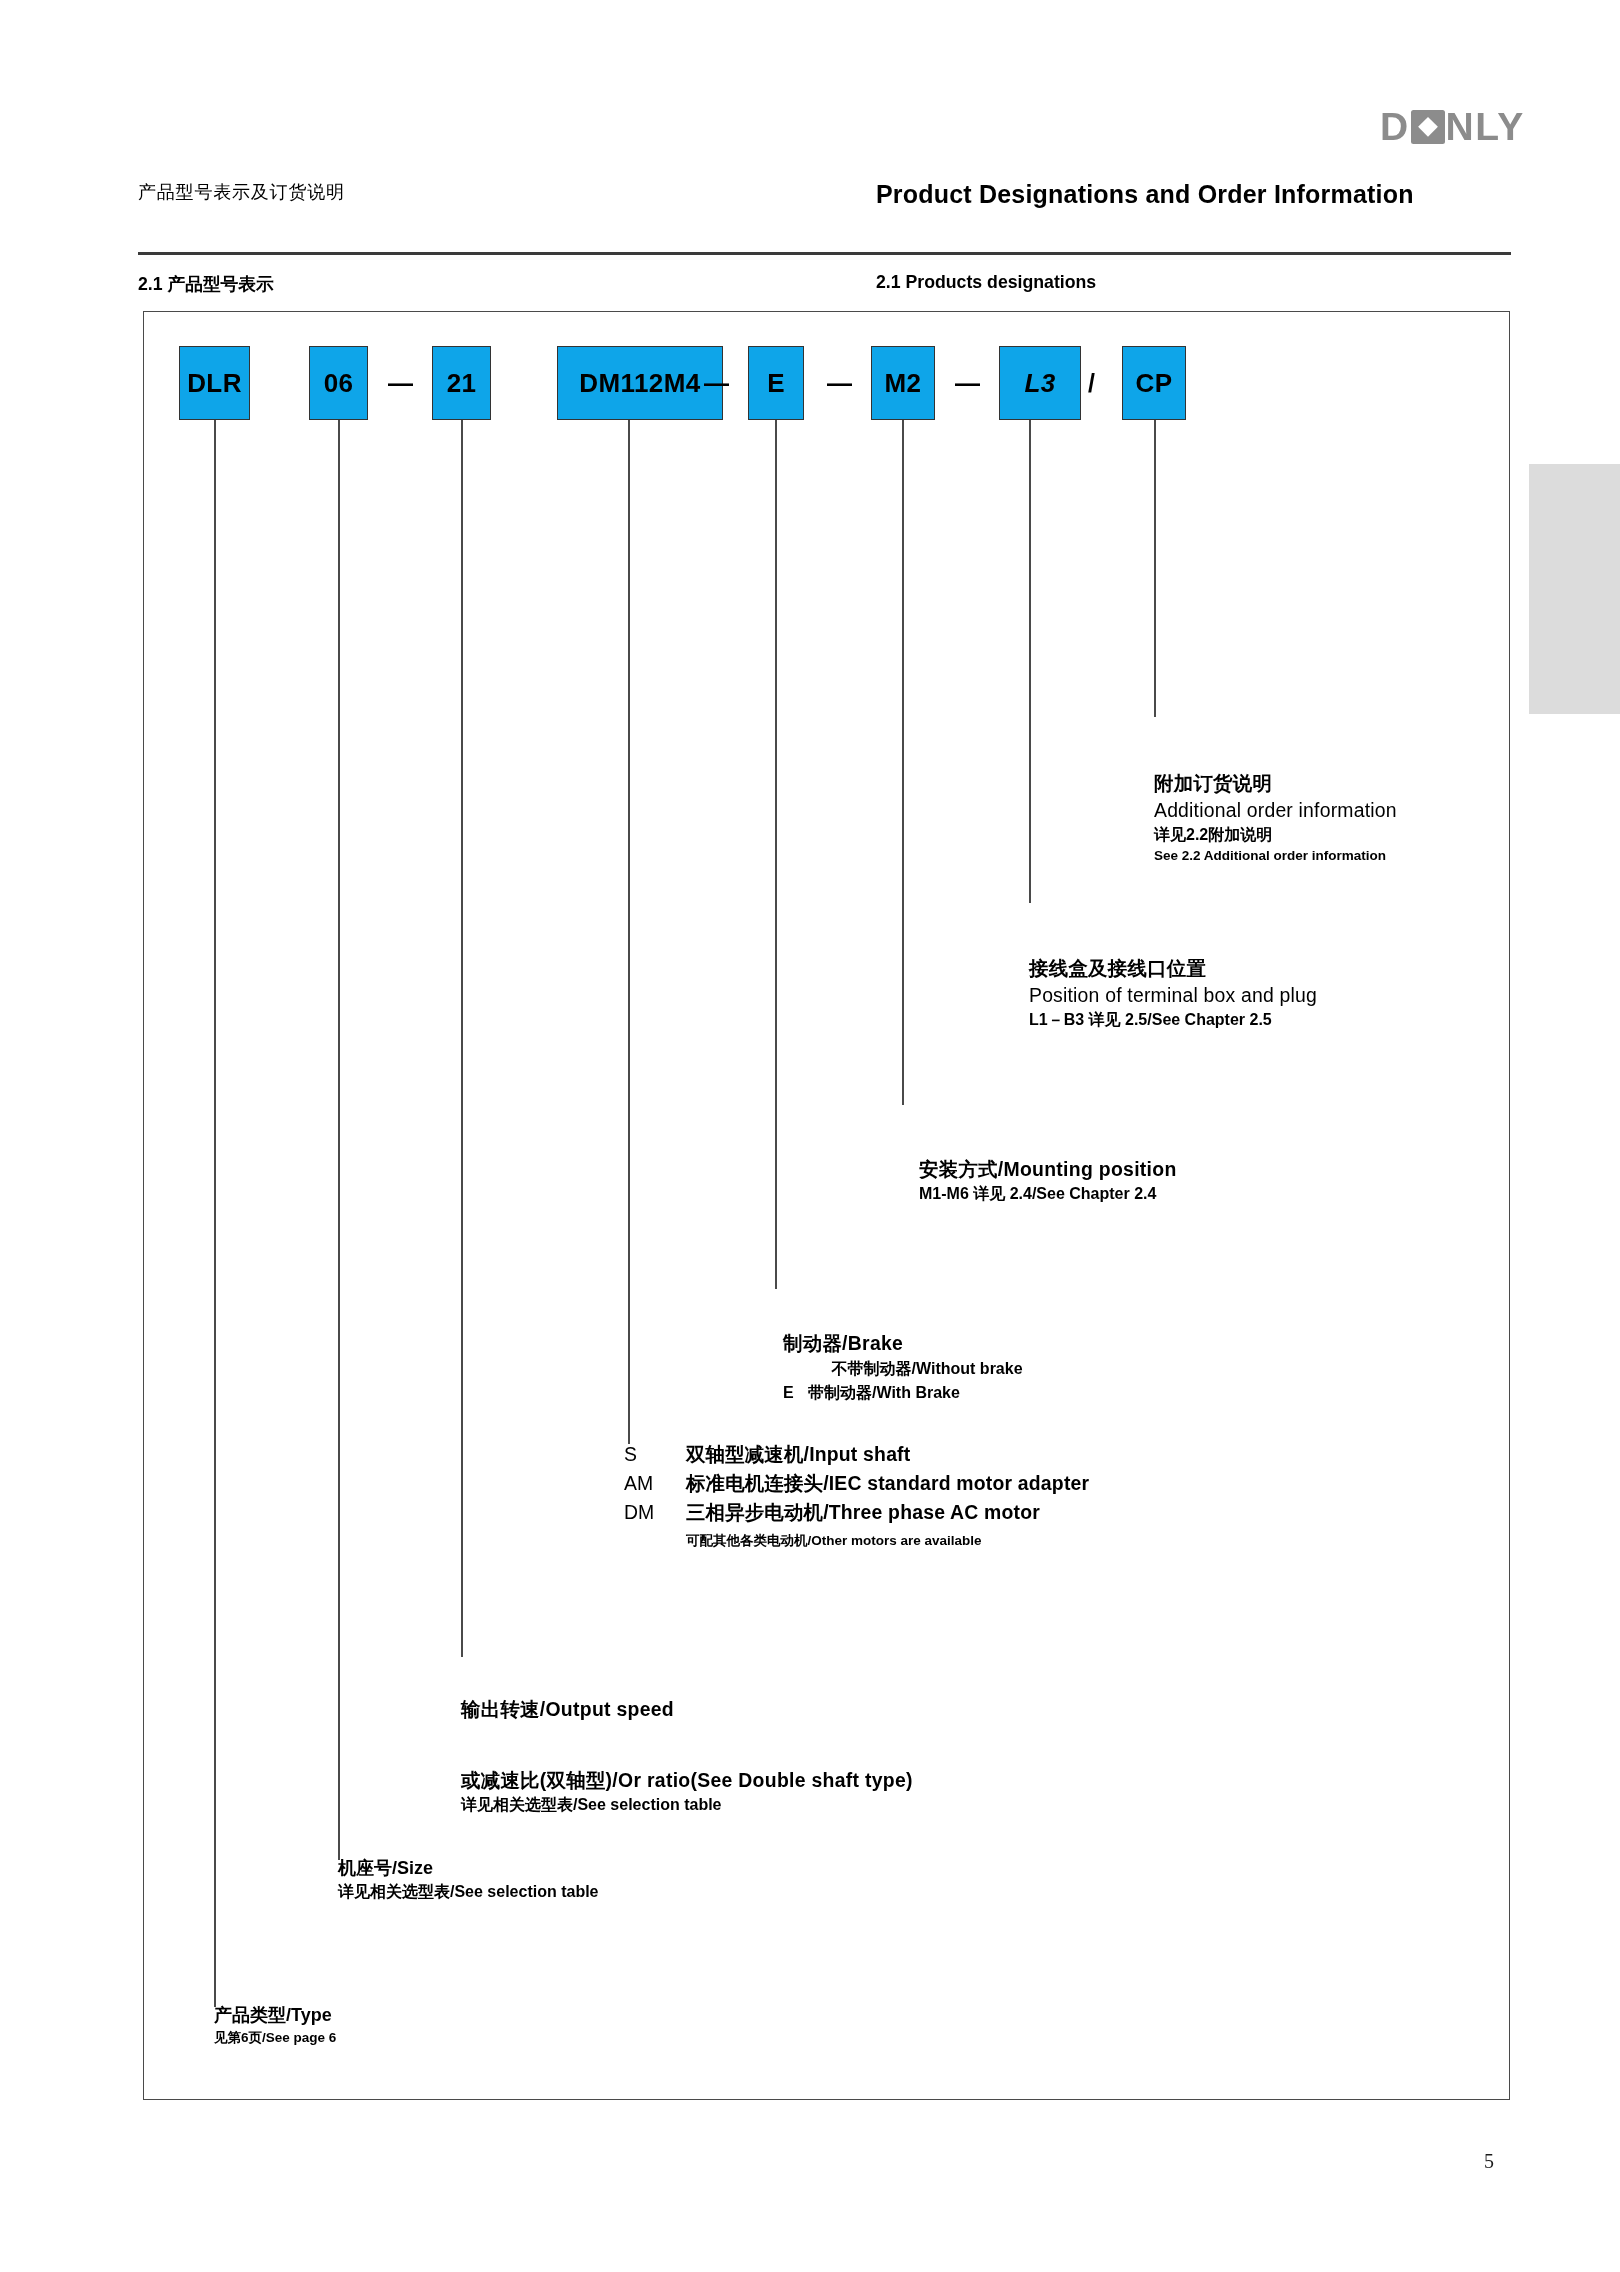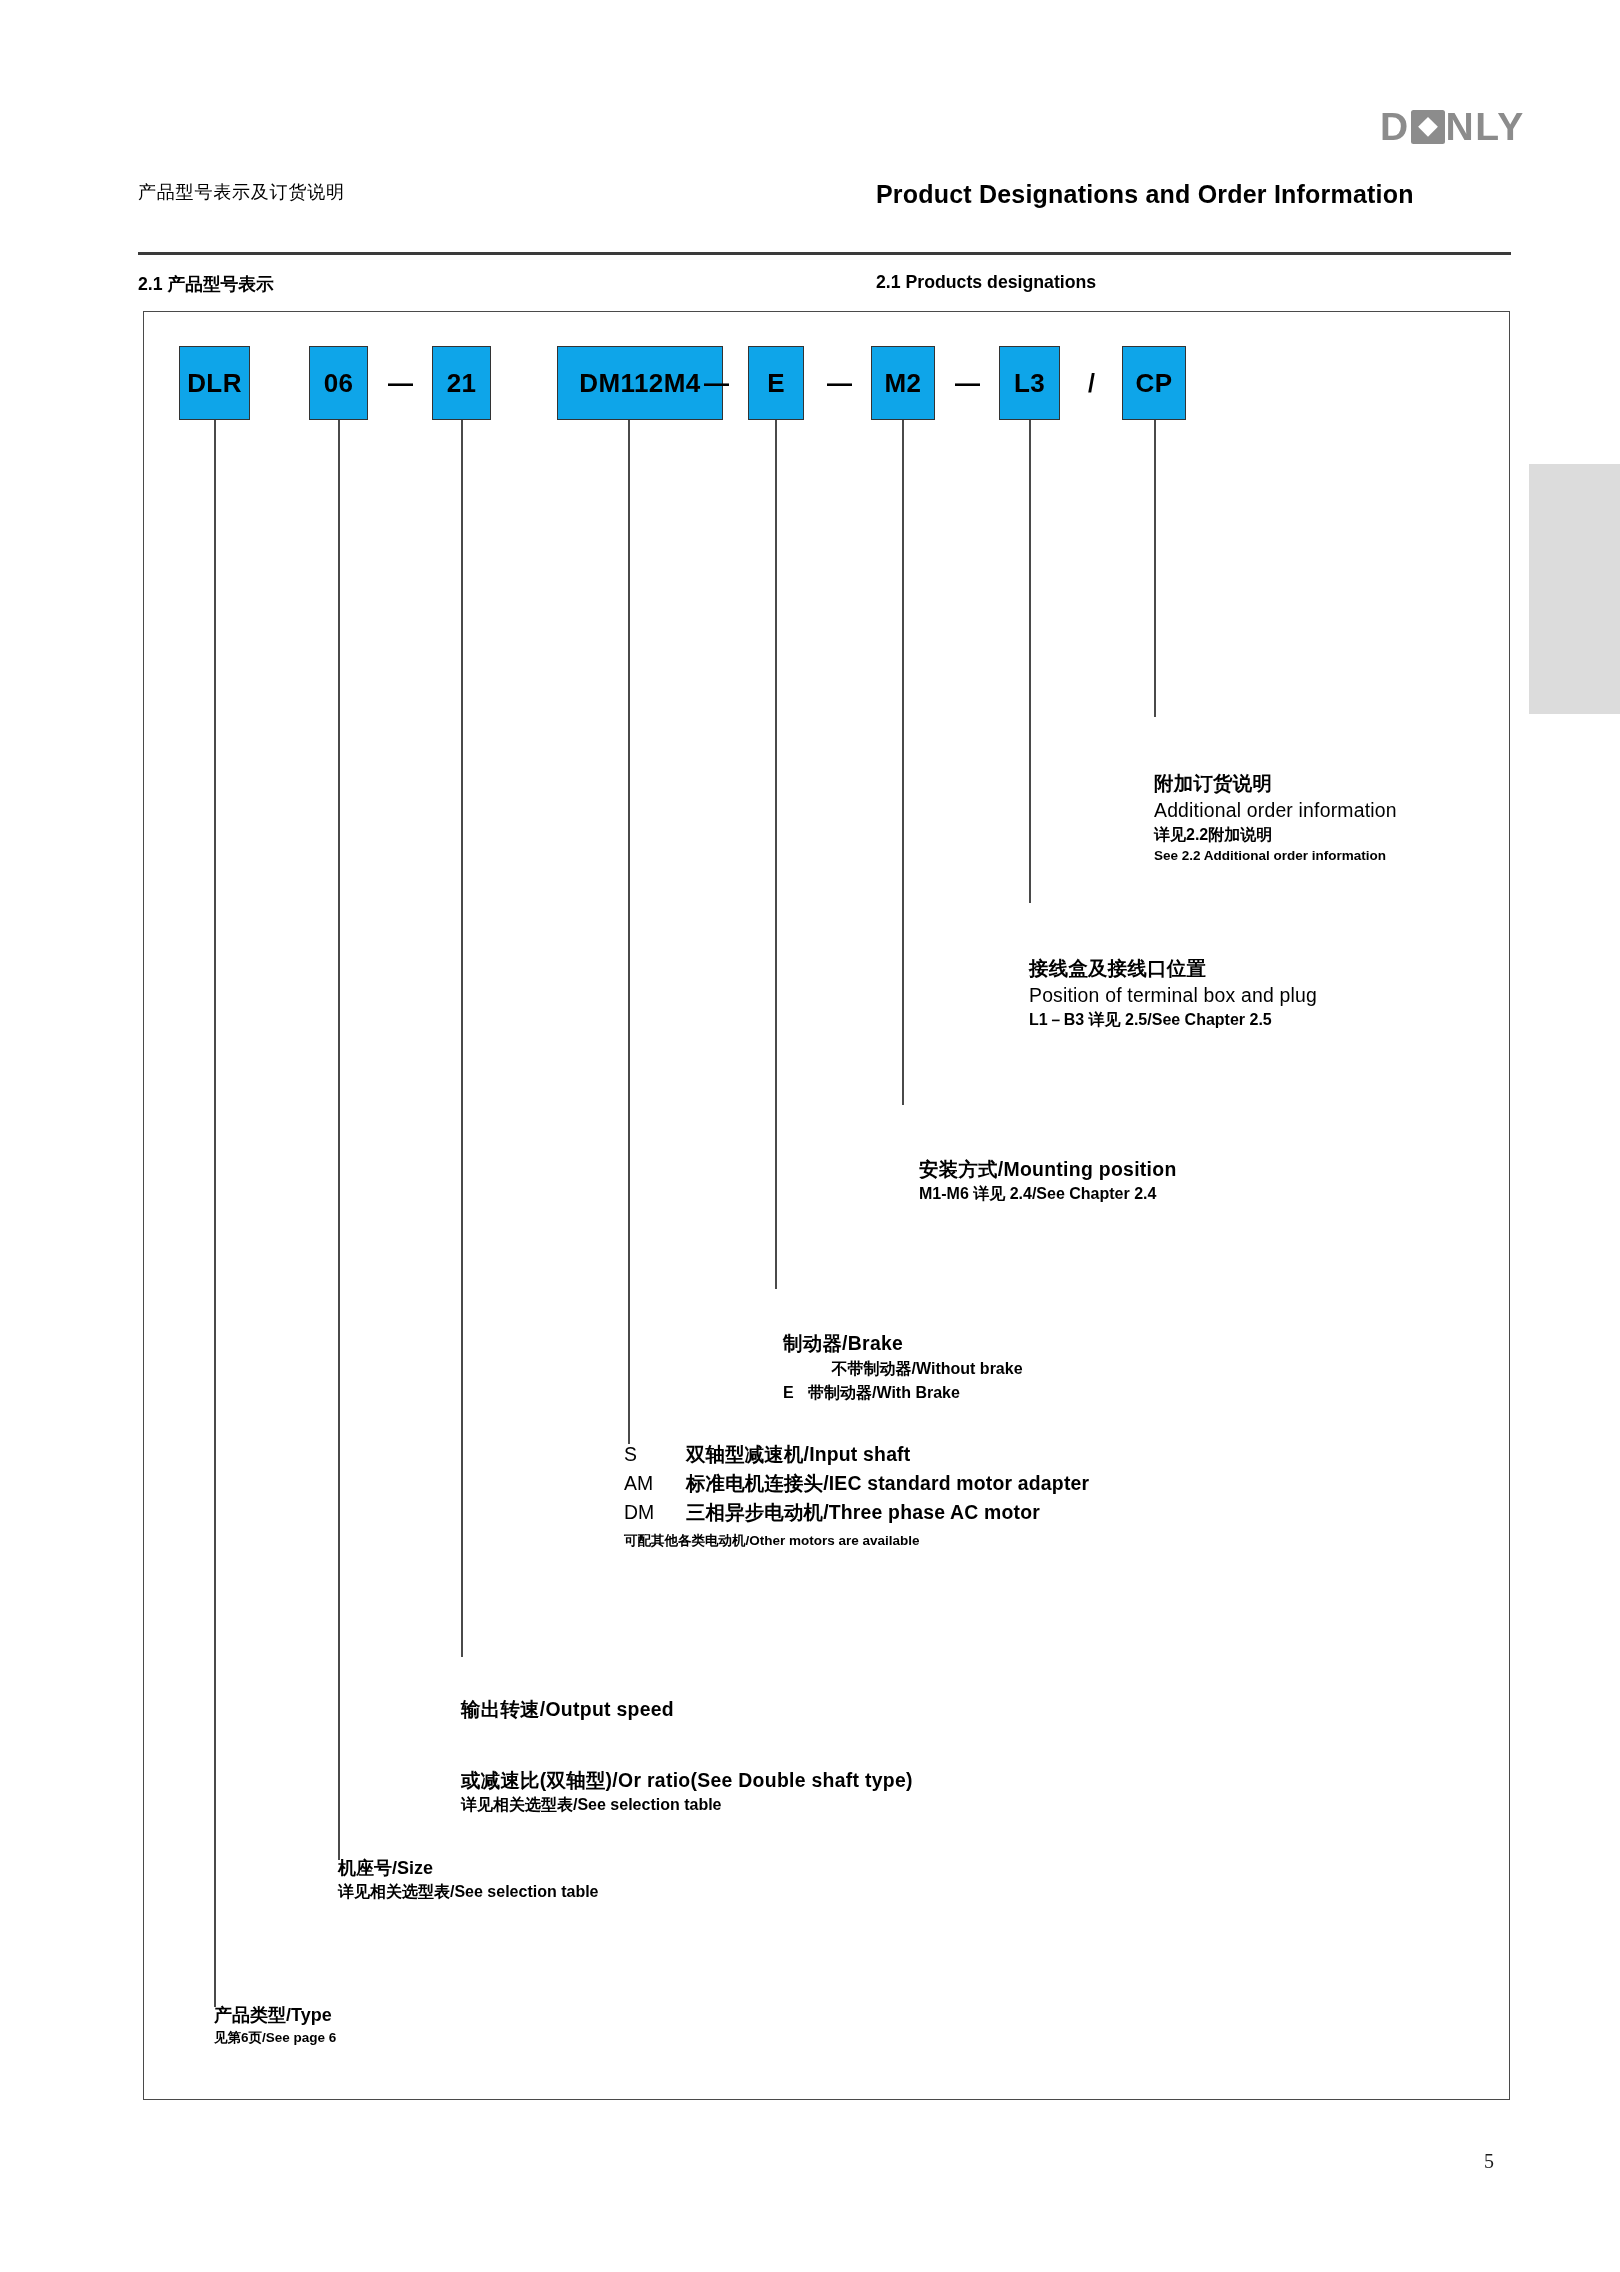--- a/index.html
+++ b/index.html
@@ -271,21 +271,21 @@
   <div class="code-box" style="left:179px; width:71px;">DLR</div>
   <div class="code-box" style="left:309px; width:59px;">06</div>
   <div class="sep" style="left:371px; width:59px;">—</div>
   <div class="code-box" style="left:432px; width:59px;">21</div>
   <div class="code-box" style="left:557px; width:166px;">DM112M4</div>
   <div class="sep" style="left:687px; width:59px;">—</div>
   <div class="code-box" style="left:748px; width:56px;">E</div>
   <div class="sep" style="left:810px; width:59px;">—</div>
   <div class="code-box" style="left:871px; width:64px;">M2</div>
   <div class="sep" style="left:937px; width:61px;">—</div>
-  <div class="code-box" style="left:999px; width:61px;">L3</div>
+  <div class="code-box" style="left:999px; width:82px;font-style:italic;">L3</div>
   <div class="sep" style="left:1062px; width:59px;">/</div>
   <div class="code-box" style="left:1122px; width:64px;">CP</div>
 
   <div class="leader" style="left:214px;  top:420px; height:1587px;"></div>
   <div class="leader" style="left:338px;  top:420px; height:1440px;"></div>
   <div class="leader" style="left:461px;  top:420px; height:1237px;"></div>
   <div class="leader" style="left:628px;  top:420px; height:1024px;"></div>
   <div class="leader" style="left:775px;  top:420px; height:869px;"></div>
   <div class="leader" style="left:902px; top:420px; height:685px;"></div>
   <div class="leader" style="left:1029px; top:420px; height:483px;"></div>
@@ -327,21 +327,21 @@
       <span class="desc">双轴型减速机/Input shaft</span>
     </div>
     <div class="motor-row">
       <span class="code">AM</span>
       <span class="desc">标准电机连接头/IEC standard motor adapter</span>
     </div>
     <div class="motor-row">
       <span class="code">DM</span>
       <span class="desc">三相异步电动机/Three  phase  AC motor</span>
     </div>
-    <div class="t4" style="margin-top:3.4px;">可配其他各类电动机/Other motors are available</div>
+    <div class="t4" style="margin-left:62px; margin-top:3.4px;">可配其他各类电动机/Other motors are available</div>
   </div>
 
   <div class="ann" style="left:461px; top:1652px;">
     <div class="t1">输出转速/Output speed</div>
     <div class="t1">或减速比(双轴型)/Or ratio(See Double shaft type)</div>
     <div class="t3">详见相关选型表/See selection table</div>
   </div>
 
   <div class="ann" style="left:338px; top:1855px;">
     <div class="t5">机座号/Size</div>

